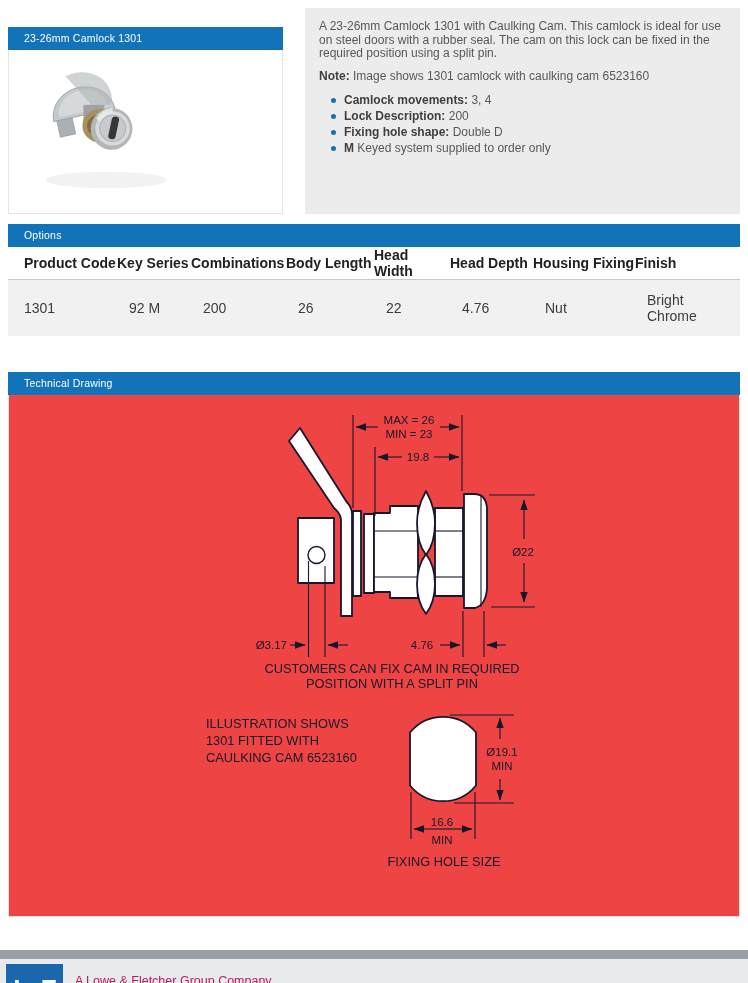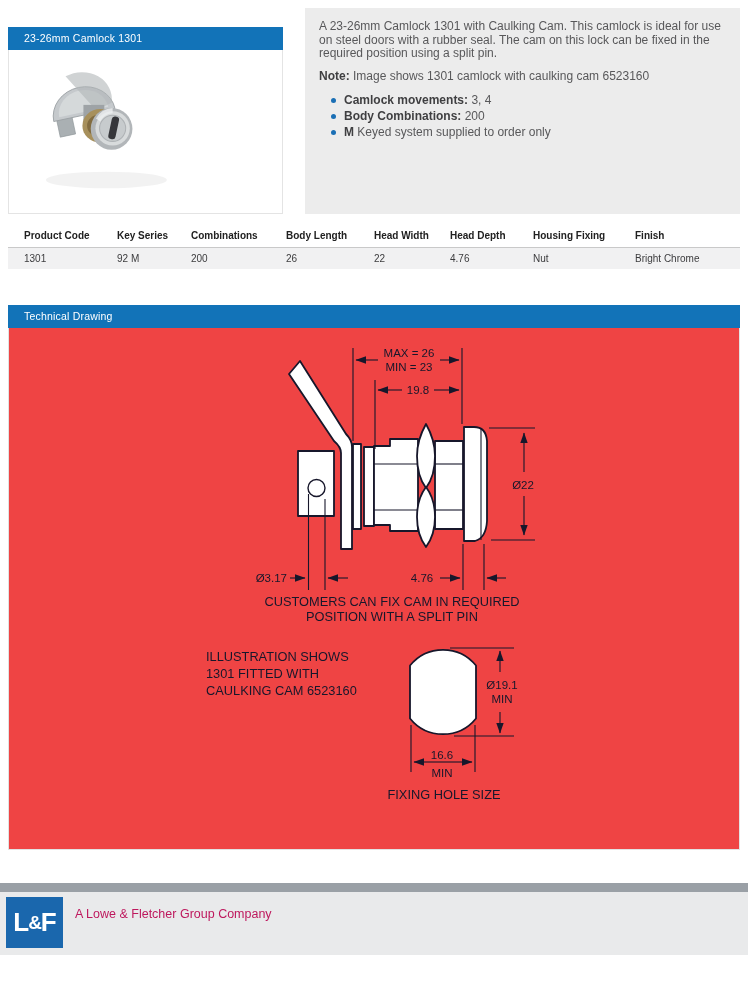--- a/index.html
+++ b/index.html
@@ -28,26 +28,26 @@
   }
   .desc-body p { margin:0 0 9px 0; }
   .b { font-weight:bold; color:#3f3f41; }
   ul.bullets { list-style:none; margin:12px 0 0 0; padding:0 0 0 12px; }
   ul.bullets li { display:flex; align-items:baseline; margin-bottom:5px; line-height:11px; }
   .dot { width:5px; height:5px; border-radius:50%; background:#1a6fb5; margin-right:8px; flex:0 0 auto; align-self:center; }
   .li-text { white-space:pre-wrap; }
 
   .section { margin-top:10px; }
   .section.tech { margin-top:36px;border-radius:12px; }
-  table.opts { width:732px; border-collapse:collapse; table-layout:fixed; font-size:10px; }
+  table.opts { width:732px; border-collapse:collapse; table-layout:fixed; font-size:14px; }
   table.opts th {
     text-align:left; font-weight:bold; color:#212121;
     height:23px; vertical-align:middle; border-bottom:1px solid #c9c9c9; padding:0;
   }
-  table.opts td { height:22px; vertical-align:middle; background:#f1f1f2; color:#3c3c3e; padding:0; }
+  table.opts td { height:22px; vertical-align:middle; background:#f1f1f2; color:#3c3c3e; padding:12px; }
   table.opts th.first, table.opts td.first { padding-left:16px; }
 
   .tech-body { border:1px solid #e2e2e2; border-top:none; height:522px; background:#ef4444; position:relative; }
   svg.drawing { position:absolute; left:0; top:12px; display:block; }
   svg.drawing text { fill:#17172b; font-family:"Liberation Sans", sans-serif; }
   .dimtxt { font-size:11.5px; }
   .captxt { font-size:12.8px; }
   svg.drawing .part { fill:#fff; stroke:#17172b; stroke-width:1.8; stroke-linejoin:round; }
   svg.drawing .thin { fill:none; stroke:#17172b; stroke-width:1.1; }
 
@@ -106,34 +106,42 @@
         <p>A 23-26mm Camlock 1301 with Caulking Cam. This camlock is ideal for use on steel doors with a rubber seal. The cam on this lock can be fixed in the required position using a split pin.</p>
         <p><span class="b">Note:</span><span class="li-text"> Image shows 1301 camlock with caulking cam 6523160</span></p>
         <ul class="bullets">
           <li>
               <span class="dot"></span>
               <span class="b">Camlock movements:</span>
               <span class="li-text"> 3, 4</span>
             </li>
           <li>
               <span class="dot"></span>
-              <span class="b">Body Combinations:</span>
+              <span class="b">Lock Description:</span>
               <span class="li-text"> 200</span>
+            </li>
+          <li>
+              <span class="dot"></span>
+              <span class="b">Fixing hole shape:</span>
+              <span class="li-text"> Double D</span>
             </li>
           <li>
               <span class="dot"></span>
               <span class="b">M</span>
               <span class="li-text"> Keyed system supplied to order only</span>
             </li>
         </ul>
       </div>
     </div>
   </div>
 
   <div class="section">
+    <div class="blue-head">
+      <span>Options</span>
+    </div>
     <table class="opts">
       <colgroup>
         <col style="width:109px">
           <col style="width:74px">
           <col style="width:95px">
           <col style="width:88px">
         <col style="width:76px">
           <col style="width:83px">
           <col style="width:102px">
           <col style="width:105px">

